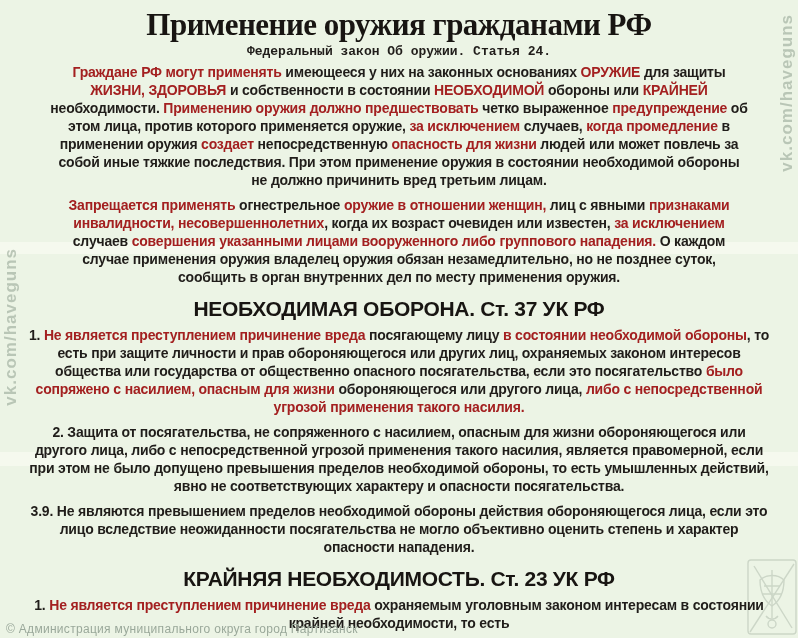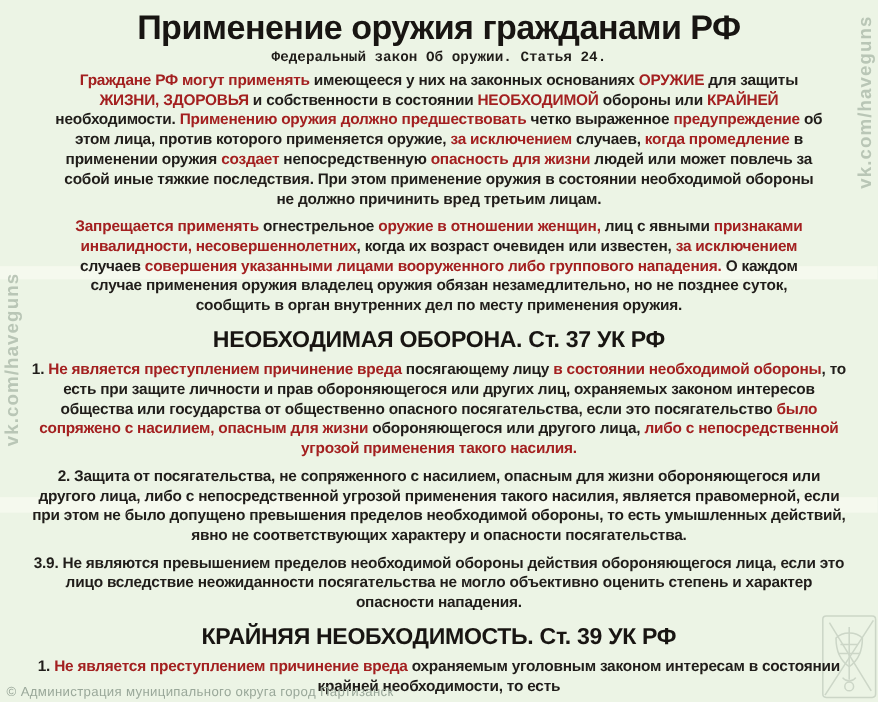--- a/index.html
+++ b/index.html
@@ -21,20 +21,21 @@
   .band{position:absolute;left:0;right:0;background:#f5f9ee;}
   .band.b1{top:242px;height:12px;}
   .band.b2{top:452px;height:14px;}
   .page{position:absolute;inset:0;z-index:2;}
   .doc-title{
     text-align:center;
     font-size:31px;
     letter-spacing:-0.5px;
     margin:7px 30px 1px;
     color:#181512;
+    font-family:Liberation Serif, serif;
   }
   .doc-subtitle{
     text-align:center;
     font-size:13px;
     margin:0 0 4px;
     font-family:Liberation Mono, monospace;
   }
   .intro{padding:0 50px;}
   .section-body{padding:0 26px;}
   .para{
@@ -100,21 +101,21 @@
       <p class="para"><span class="red">Запрещается применять </span><span class="dark">огнестрельное </span><span class="red">оружие в отношении женщин,</span><span class="dark"> лиц с явными </span><span class="red">признаками инвалидности, несовершеннолетних</span><span class="dark">, когда их возраст очевиден или известен, </span><span class="red">за исключением</span><span class="dark"> случаев </span><span class="red">совершения указанными лицами вооруженного либо группового нападения.</span><span class="dark"> О каждом случае применения оружия владелец оружия обязан незамедлительно, но не позднее суток, сообщить в орган внутренних дел по месту применения оружия.</span></p>
     </div>
 
   <h2 class="section-heading">НЕОБХОДИМАЯ ОБОРОНА. Ст. 37 УК РФ</h2>
   <div class="section-body">
       <p class="para"><span class="dark">1. </span><span class="red">Не является преступлением причинение вреда</span><span class="dark"> посягающему лицу </span><span class="red">в состоянии необходимой обороны</span><span class="dark">, то есть при защите личности и прав обороняющегося или других лиц, охраняемых законом интересов общества или государства от общественно опасного посягательства, если это посягательство </span><span class="red">было сопряжено с насилием, опасным для жизни</span><span class="dark"> обороняющегося или другого лица, </span><span class="red">либо с непосредственной угрозой применения такого насилия.</span></p>
       <p class="para"><span class="dark">2. Защита от посягательства, не сопряженного с насилием, опасным для жизни обороняющегося или другого лица, либо с непосредственной угрозой применения такого насилия, является правомерной, если при этом не было допущено превышения пределов необходимой обороны, то есть умышленных действий, явно не соответствующих характеру и опасности посягательства.</span></p>
       <p class="para"><span class="dark">3.9. Не являются превышением пределов необходимой обороны действия обороняющегося лица, если это лицо вследствие неожиданности посягательства не могло объективно оценить степень и характер опасности нападения.</span></p>
     </div>
 
-  <h2 class="section-heading">КРАЙНЯЯ НЕОБХОДИМОСТЬ. Ст. 39 УК РФ</h2>
+  <h2 class="section-heading">КРАЙНЯЯ НЕОБХОДИМОСТЬ. Ст. 23 УК РФ</h2>
   <div class="section-body">
       <p class="para"><span class="dark">1. </span><span class="red">Не является преступлением причинение вреда</span><span class="dark"> охраняемым уголовным законом интересам в состоянии крайней необходимости, то есть </span></p>
     </div>
 </div>
 
 <div class="bottom-wm">© Администрация муниципального округа город Партизанск</div>
 
 <svg class="emblem" width="58" height="82" viewBox="0 0 58 82">
   <g fill="none" stroke="#bfcabb" stroke-width="1.4">
     <rect x="8" y="4" width="48" height="74" rx="3"></rect>

